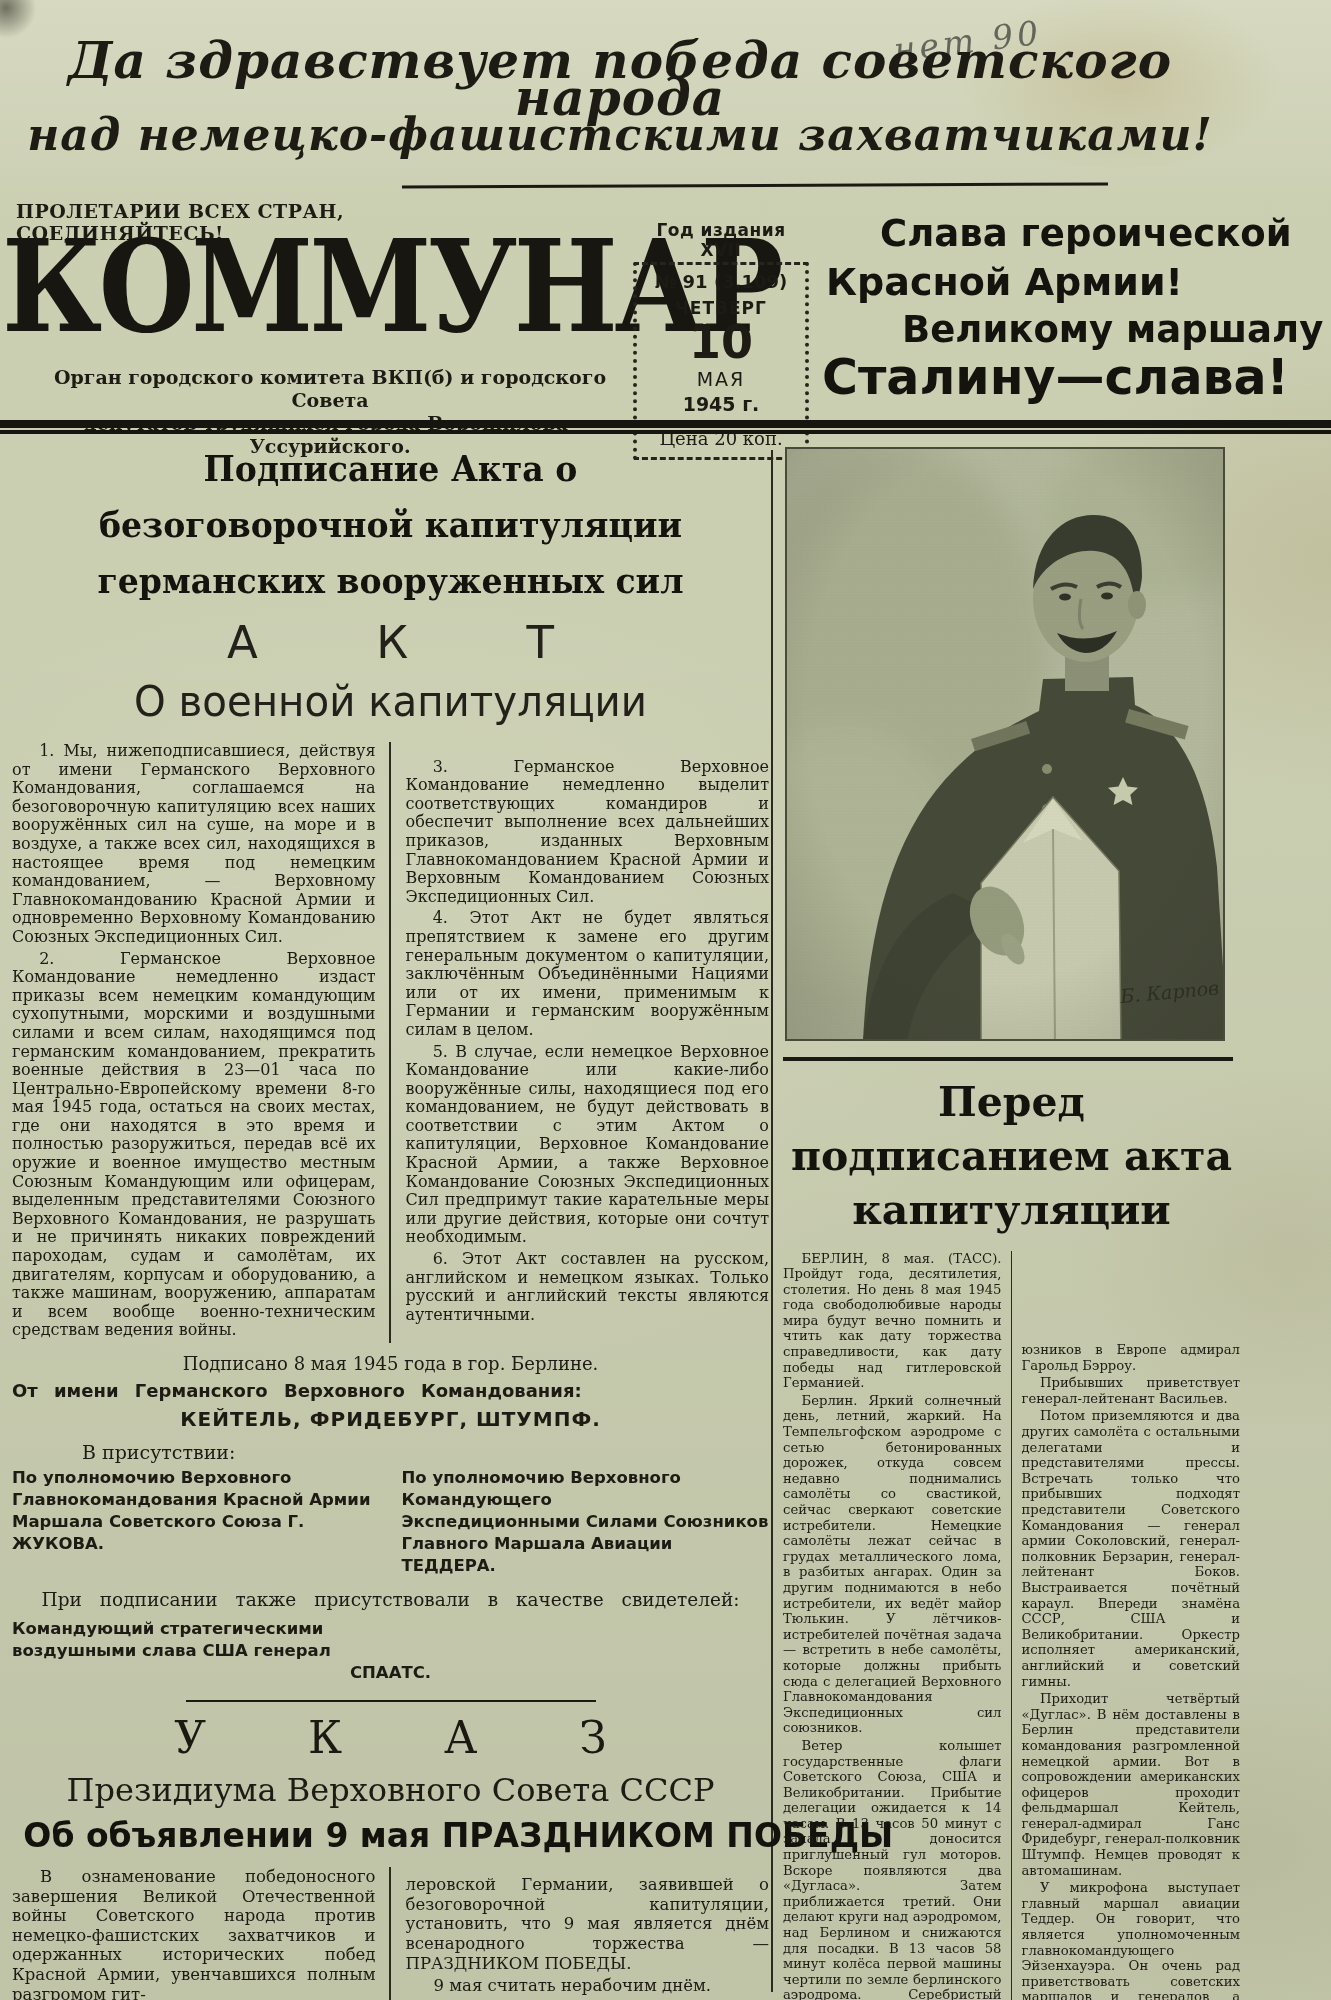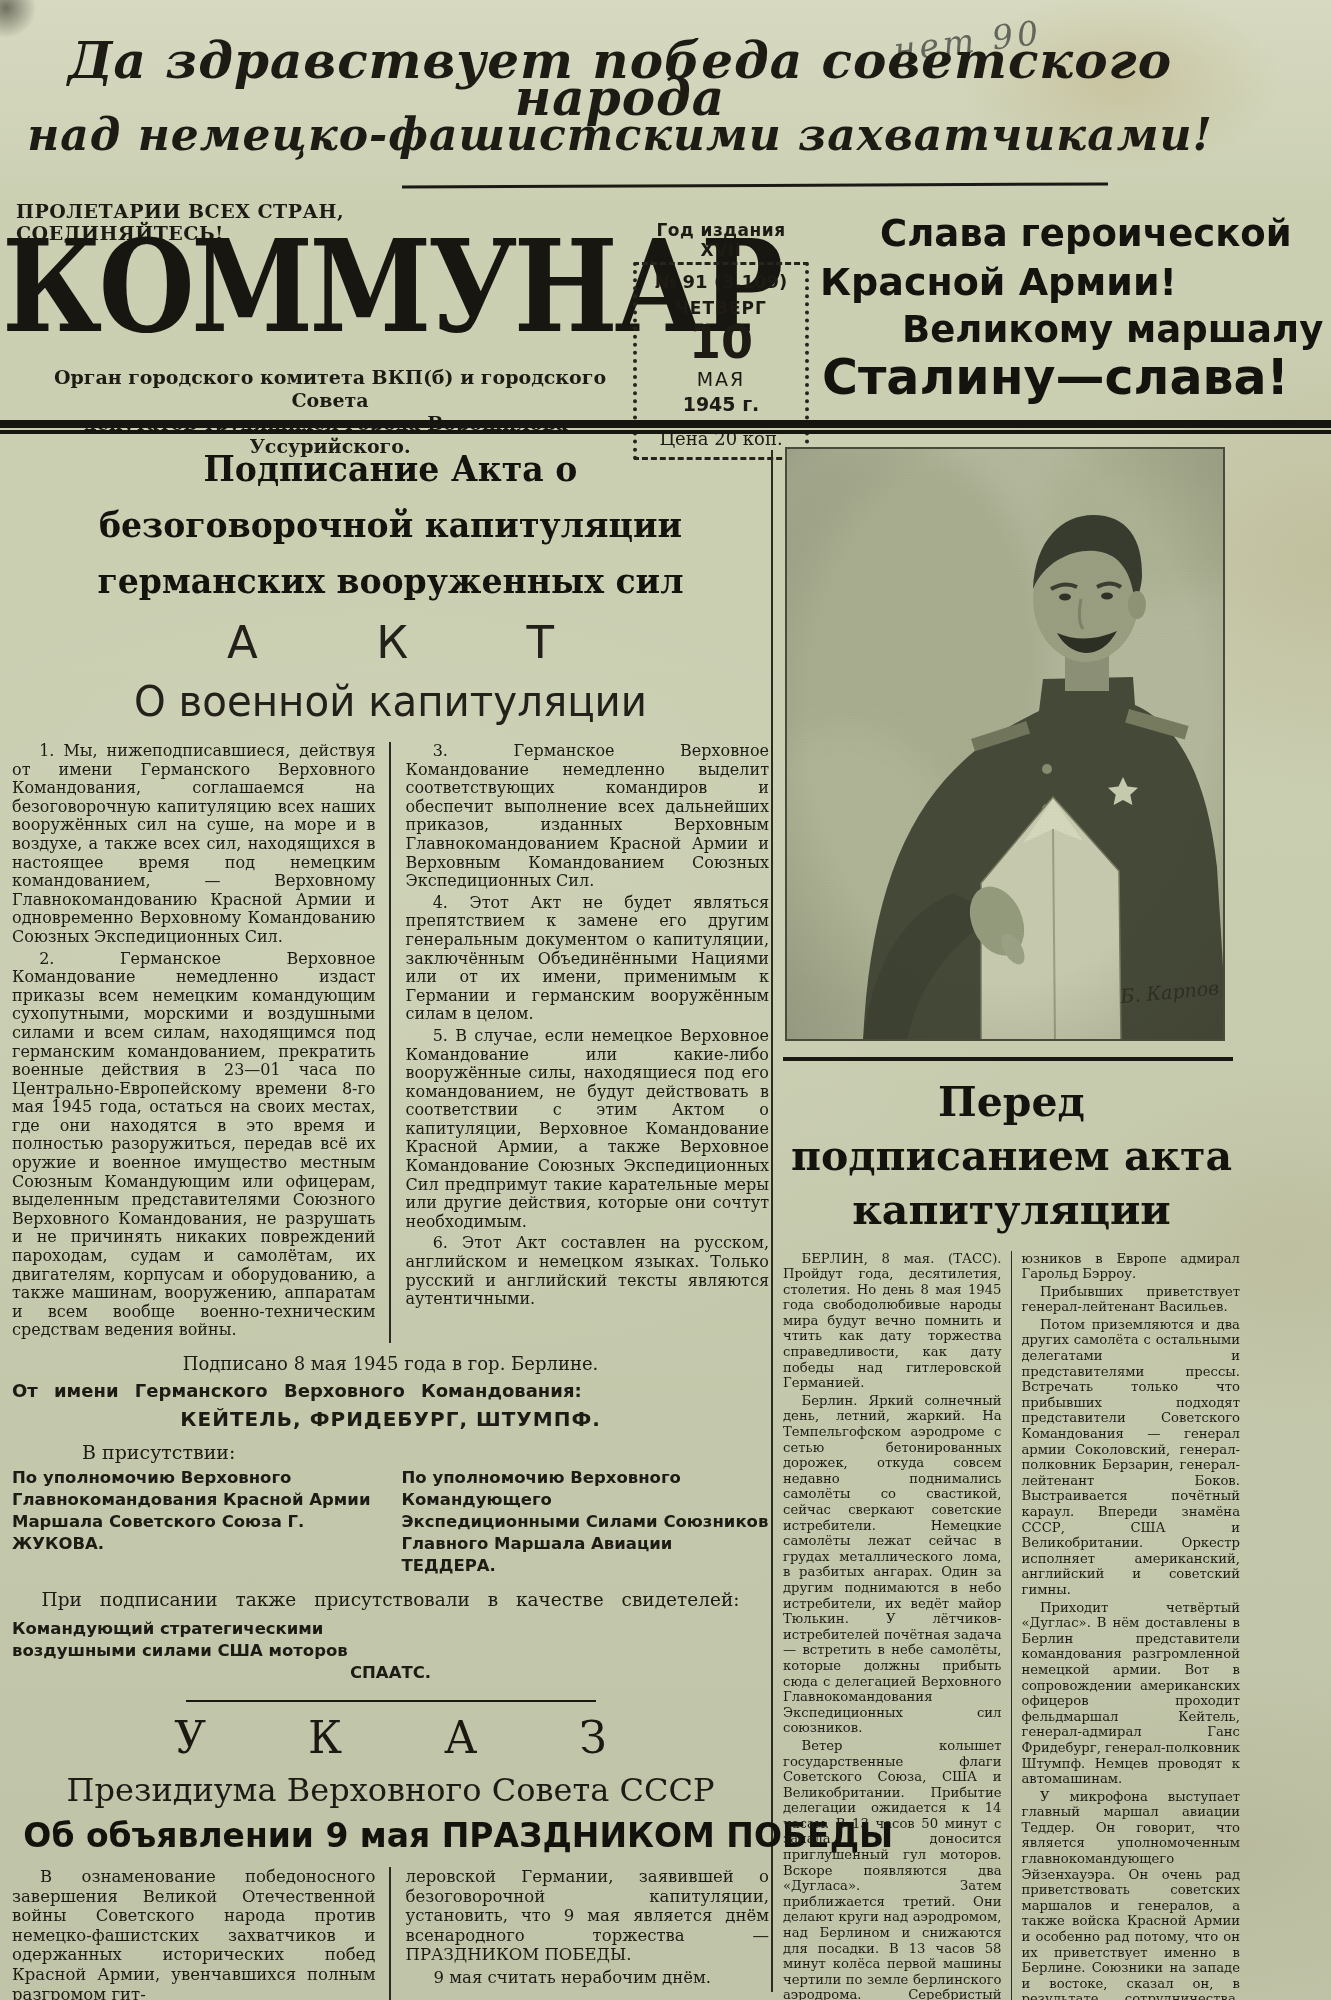--- a/index.html
+++ b/index.html
@@ -40,36 +40,36 @@
   .issue-box .num{font-weight:bold;font-size:18px;}
   .issue-box .wd{font-weight:bold;font-size:17px;margin-top:6px;letter-spacing:1px;}
   .issue-box .day{font-weight:bold;font-size:46px;line-height:48px;}
   .issue-box .mon{font-size:19px;letter-spacing:2px;margin-top:2px;}
   .issue-box .yr{font-weight:bold;font-size:19px;margin-top:3px;}
   .issue-box .sep{width:34px;border-top:2px solid #26241c;margin:6px auto 5px auto;}
   .issue-box .price{font-family:"DejaVu Serif",serif;font-size:18px;}
   .slogan{left:818px;top:210px;width:505px;font-family:"DejaVu Sans",sans-serif;
     font-weight:bold;color:#15130e;line-height:48px;white-space:nowrap;}
   .slogan .s1{font-size:37px;margin-left:62px;}
-  .slogan .s2{font-size:38px;margin-left:2px;}
+  .slogan .s2{font-size:38px;margin-left:8px;}
   .slogan .s3{font-size:37px;margin-left:84px;}
   .slogan .s4{font-size:49px;margin-left:4px;}
   .thick-rule{left:0;top:420px;width:1331px;height:15px;
     background:linear-gradient(#17150f 0 8px, transparent 8px 10px, #17150f 10px 14px, transparent 14px);}
   .main-divider{left:771px;top:450px;width:2px;height:1542px;background:#2c2a20;}
 
   
   .left-region{left:12px;top:440px;width:757px;}
   .act-headline{font-weight:bold;font-size:36px;line-height:56px;text-align:center;
     transform:scaleX(0.92);transform-origin:center top;color:#15130e;}
   .act-title{margin-top:8px;text-align:center;font-family:"DejaVu Sans",sans-serif;
     font-size:45px;letter-spacing:52px;padding-left:52px;color:#23211a;}
   .act-subtitle{margin-top:8px;text-align:center;font-family:"DejaVu Sans",sans-serif;
     font-size:42px;color:#23211a;transform:scaleX(0.96);transform-origin:center top;}
-  .twocol{display:flex;margin-top:16px;text-align:justify;}
+  .twocol{display:flex;margin-top:16px;text-align:justify;align-items:center;}
   .twocol .c1{flex:1 1 50%;border-right:2px solid #2c2a20;padding-right:13px;}
   .twocol .c2{flex:1 1 50%;padding-left:15px;}
   .act-cols{font-size:16px;line-height:18.6px;}
   .twocol p{margin:0 0 3px 0;text-indent:1.7em;}
   .twocol p.cont{text-indent:0;}
   .act-signed{margin-top:10px;font-size:18px;text-align:center;}
   .act-behalf{margin-top:6px;font-family:"DejaVu Sans",sans-serif;font-weight:bold;font-size:18px;word-spacing:10px;}
   .act-signatories{margin-top:6px;text-align:center;font-family:"DejaVu Sans",sans-serif;font-weight:bold;font-size:20px;letter-spacing:1px;}
   .presence{margin-top:10px;margin-left:70px;font-size:19px;}
   .attest{display:flex;margin-top:4px;font-family:"DejaVu Sans",sans-serif;font-weight:bold;font-size:16.5px;line-height:22px;}
@@ -174,21 +174,21 @@
 Маршала Советского Союза Г. ЖУКОВА.</div>
       <div class="ar">По уполномочию Верховного Командующего
 Экспедиционными Силами Союзников
 Главного Маршала Авиации ТЕДДЕРА.</div>
     </div>
 
     <div class="witness-note">При подписании также присутствовали в качестве свидетелей:</div>
     <div class="witness">
       <div>
         <div class="pre">Командующий стратегическими
-воздушными силами США моторов</div>
+воздушными слава США генерал</div>
         <div class="wname-c">СПААТС.</div>
       </div>
     </div>
 
     <div class="rule-center"></div>
 
     <div>
       <div class="ukaz-title">У К А З</div>
       <div class="ukaz-sub">Президиума Верховного Совета СССР</div>
       <div class="ukaz-head">Об объявлении 9 мая ПРАЗДНИКОМ ПОБЕДЫ</div>

